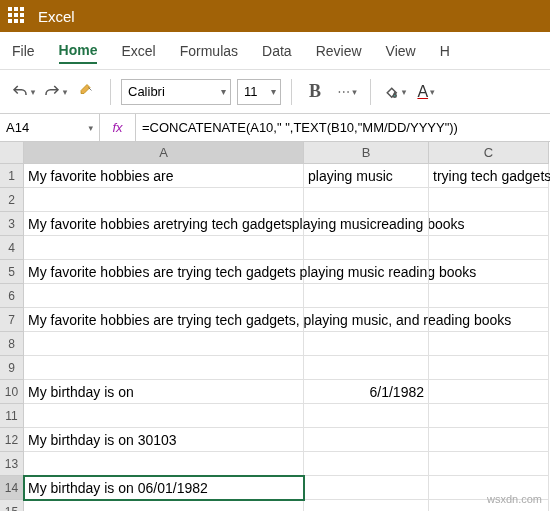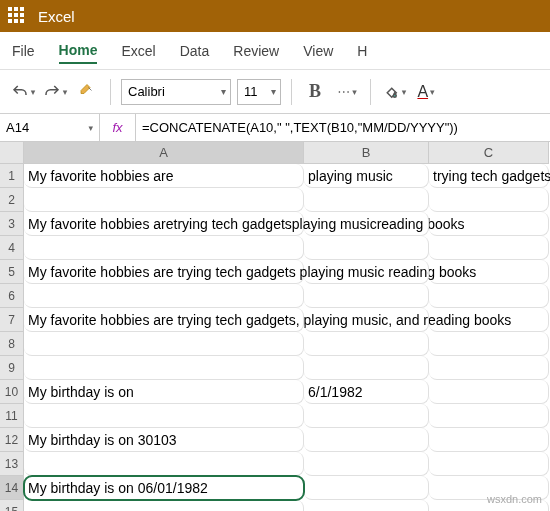--- a/index.html
+++ b/index.html
@@ -23,22 +23,22 @@
 .more { font-size: 13px; }
 .underline-a { text-decoration: underline; text-decoration-color: #c00; color: #333; }
 .formula-bar { display: flex; align-items: center; height: 28px; border-bottom: 1px solid #ccc; }
 .name-box { width: 100px; height: 100%; border-right: 1px solid #ccc; padding: 0 6px; font-size: 13px; display: flex; align-items: center; justify-content: space-between; }
 .fx-label { width: 36px; text-align: center; font-style: italic; font-size: 13px; color: #a21caf; border-right: 1px solid #ccc; height: 100%; display: flex; align-items: center; justify-content: center; }
 .formula-input { flex: 1; padding: 0 6px; font-size: 13px; display: flex; align-items: center; }
 .grid { display: grid; grid-template-columns: 24px 280px 125px 120px; font-size: 14px; }
 .hdr { background: #e6e6e6; border-right: 1px solid #ccc; border-bottom: 1px solid #ccc; text-align: center; height: 22px; line-height: 22px; color: #555; font-size: 13px; }
 .corner { background: #e6e6e6; border-right: 1px solid #ccc; border-bottom: 1px solid #ccc; }
 .rh { background: #e6e6e6; border-right: 1px solid #ccc; border-bottom: 1px solid #ccc; text-align: center; color: #555; font-size: 12px; height: 24px; line-height: 24px; }
-.cell { border-right: 1px solid #e0e0e0; border-bottom: 1px solid #e0e0e0; padding: 2px 4px; height: 24px; line-height: 20px; white-space: nowrap; overflow: visible; border-radius: 8px; }
-.cell.right { }
+.cell { border-right: 1px solid #e0e0e0; border-bottom: 1px solid #e0e0e0; padding: 2px 4px; height: 24px; line-height: 20px; white-space: nowrap; overflow: visible; }
+.cell.right { text-align: right; }
 .rh.sel { background: #d0d0d0; }
 .hdr.sel { background: #d0d0d0; }
 .cell.active { outline: 2px solid #217346; outline-offset: -1px; z-index: 2; position: relative; }
 .watermark { position: absolute; right: 8px; bottom: 6px; font-size: 11px; color: #aaa; }
 .wrap { position: relative; width: 550px; height: 511px; overflow: hidden; }
 .paint-bucket { width: 14px; height: 14px; }
 </style>
 </head>
 <body>
 <div class="wrap">
@@ -55,20 +55,21 @@
         <span></span>
         <span></span>
   </div>
   <div class="app-title">Excel</div>
 </div>
 
 <div class="menu-bar">
   <div class="menu-item">File</div>
   <div class="menu-item active">Home</div>
   <div class="menu-item">Excel</div>
+  <div class="menu-item">Formulas</div>
   <div class="menu-item">Data</div>
   <div class="menu-item">Review</div>
   <div class="menu-item">View</div>
   <div class="menu-item">H</div>
 </div>
 
 <div class="toolbar">
   <div class="tb-btn">
     <svg viewBox="0 0 24 24" fill="none" stroke="#555" stroke-width="2">
           <path d="M9 14L4 9l5-5"></path>

